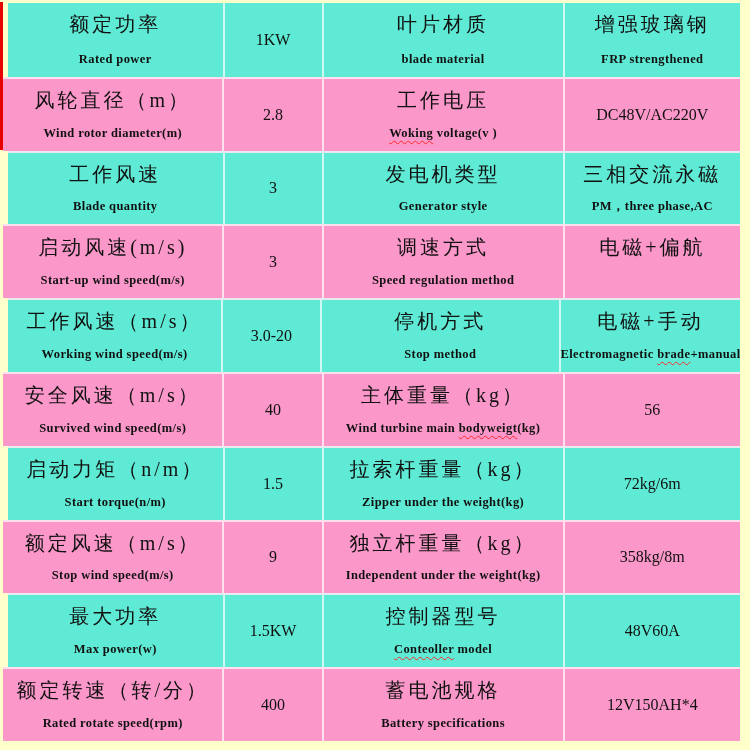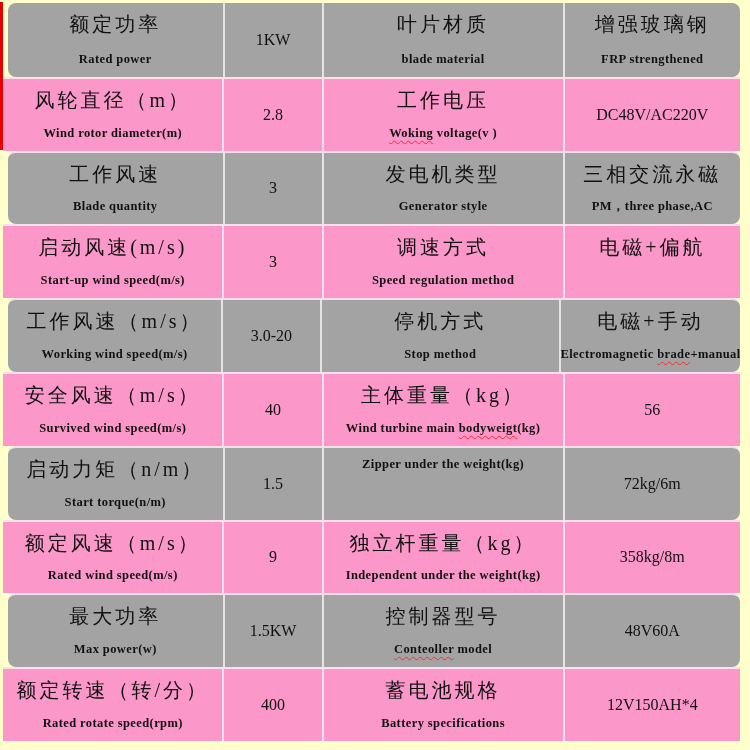--- a/index.html
+++ b/index.html
@@ -14,21 +14,21 @@
     background:#e60000;
   }
   .spec-table{
     position:absolute;left:8px;top:3px;width:732px;
     display:flex;flex-direction:column;
   }
   .row{
     display:flex;height:73.8px;box-sizing:border-box;
   }
   .row + .row{border-top:2px solid rgba(255,235,244,0.85);}
-  .row.cyan{background:#a3a3a3;border-radius:8px;}
+  .row.cyan{background:#5eead4;}
   .row.pink{background:#fb97c9;position:relative;margin-left:-5px;width:737px;}
   .cell{
     box-sizing:border-box;display:flex;flex-direction:column;
     align-items:center;justify-content:space-between;
     padding:9px 4px 10px;
     border-right:2px solid rgba(255,255,255,0.7);
   }
   .cell:last-child{border-right:none;}
   .c1{width:221px;}
   .row.pink .c1{width:226px;}
@@ -159,30 +159,31 @@
     </div>
     <div class="row cyan">
       <div class="cell c1 label">
         <div class="zh">启动力矩（n/m）</div>
         <div class="en">Start torque(n/m)</div>
       </div>
       <div class="cell c2 value">
         <div class="val">1.5</div>
       </div>
       <div class="cell c3 label">
+        <div class="zh">拉索杆重量（kg）</div>
         <div class="en">Zipper under the weight(kg)</div>
       </div>
       <div class="cell c4 value">
         <div class="val">72kg/6m</div>
       </div>
     </div>
     <div class="row pink">
       <div class="cell c1 label">
         <div class="zh">额定风速（m/s）</div>
-        <div class="en">Rated wind speed(m/s)</div>
+        <div class="en">Stop wind speed(m/s)</div>
       </div>
       <div class="cell c2 value">
         <div class="val">9</div>
       </div>
       <div class="cell c3 label">
         <div class="zh">独立杆重量（kg）</div>
         <div class="en">Independent under the weight(kg)</div>
       </div>
       <div class="cell c4 value">
         <div class="val">358kg/8m</div>

